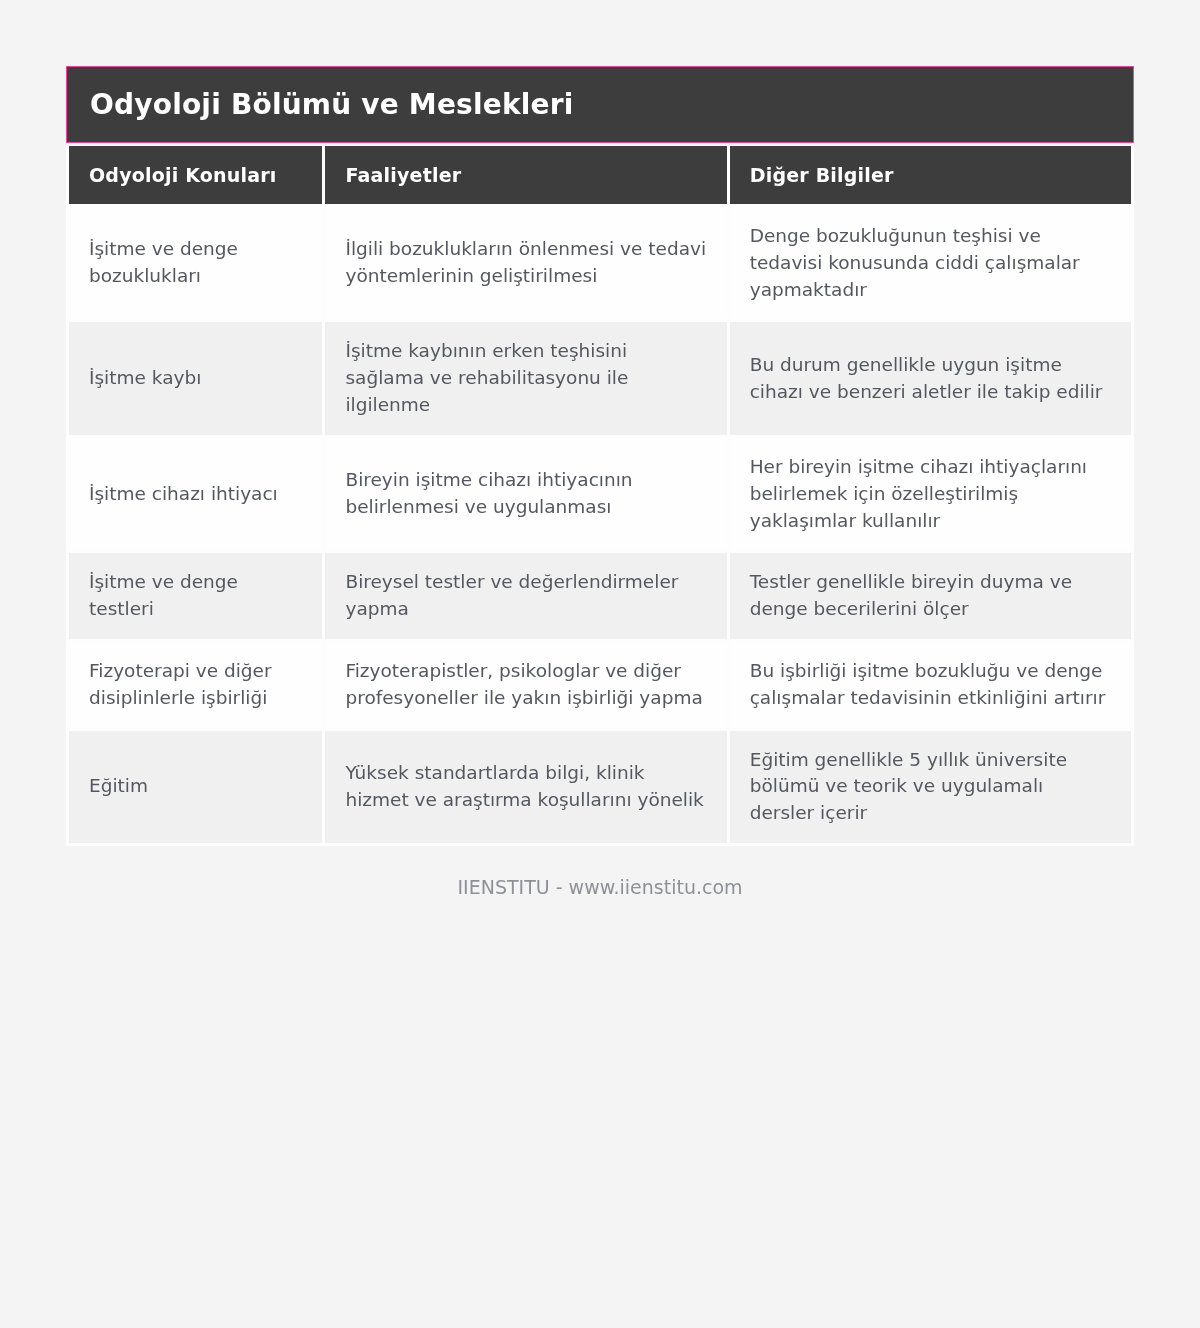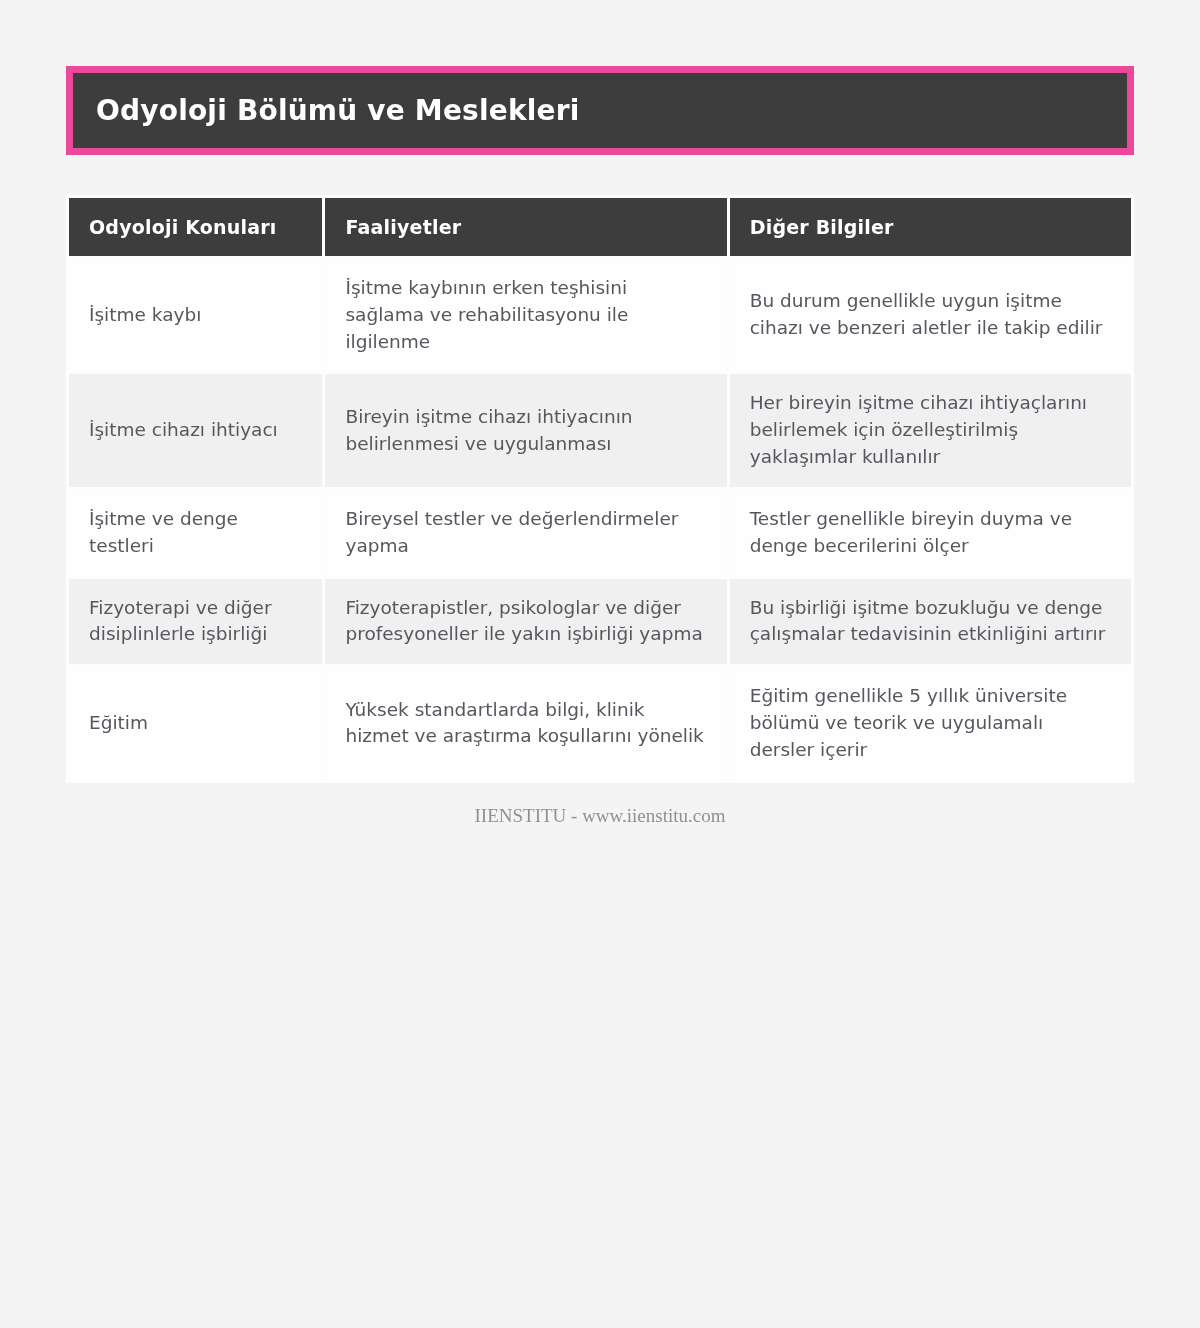--- a/index.html
+++ b/index.html
@@ -12,34 +12,33 @@
   .page {
     width: 1200px;
     min-height: 1328px;
     padding: 66px 66px 0 66px;
   }
   .card {
     width: 1068px;
   }
   .title-band {
     background: #3d3d3d;
-    border: 7px solid #ec4899;
+    border: 1px solid #ec4899;
     color: #ffffff;
     font-size: 28px;
     font-weight: bold;
     padding: 21px 23px;
     letter-spacing: 0.2px;
   }
   table.data-table {
     width: 100%;
     border-collapse: separate;
     border-spacing: 3px;
     background: #fdfdfd;
     table-layout: fixed;
-    margin-top: 40px;
   }
   table.data-table th {
     background: #3d3d3d;
     color: #ffffff;
     font-size: 19px;
     font-weight: bold;
     text-align: left;
     padding: 18px 20px;
     letter-spacing: 0.2px;
   }
@@ -52,42 +51,46 @@
     line-height: 1.45;
     padding: 16px 20px;
     vertical-align: middle;
   }
   table.data-table tbody tr:nth-child(odd) td  { background: #fefefe; }
   table.data-table tbody tr:nth-child(even) td { background: #f0f0f1; }
   .footer {
     text-align: center;
     color: #8d9196;
     font-size: 19px;
-    margin-top: 22px;
+    margin-top: 30px;
     padding-bottom: 40px;
-    font-family: Liberation Serif, serif;
   }
 </style>
 </head>
 <body>
 
 <div class="page">
   <div class="card">
 
     <div class="title-band">Odyoloji Bölümü ve Meslekleri</div>
 
     <table class="data-table">
       <thead>
         <tr>
           <th>Odyoloji Konuları</th>
           <th>Faaliyetler</th>
           <th>Diğer Bilgiler</th>
         </tr>
       </thead>
       <tbody id="table-body">
+          <tr>
+            <td>İşitme ve denge bozuklukları</td>
+            <td>İlgili bozuklukların önlenmesi ve tedavi yöntemlerinin geliştirilmesi</td>
+            <td>Denge bozukluğunun teşhisi ve tedavisi konusunda ciddi çalışmalar yapmaktadır</td>
+          </tr>
           <tr>
             <td>İşitme kaybı</td>
             <td>İşitme kaybının erken teşhisini sağlama ve rehabilitasyonu ile ilgilenme</td>
             <td>Bu durum genellikle uygun işitme cihazı ve benzeri aletler ile takip edilir</td>
           </tr>
           <tr>
             <td>İşitme cihazı ihtiyacı</td>
             <td>Bireyin işitme cihazı ihtiyacının belirlenmesi ve uygulanması</td>
             <td>Her bireyin işitme cihazı ihtiyaçlarını belirlemek için özelleştirilmiş yaklaşımlar kullanılır</td>
           </tr>

